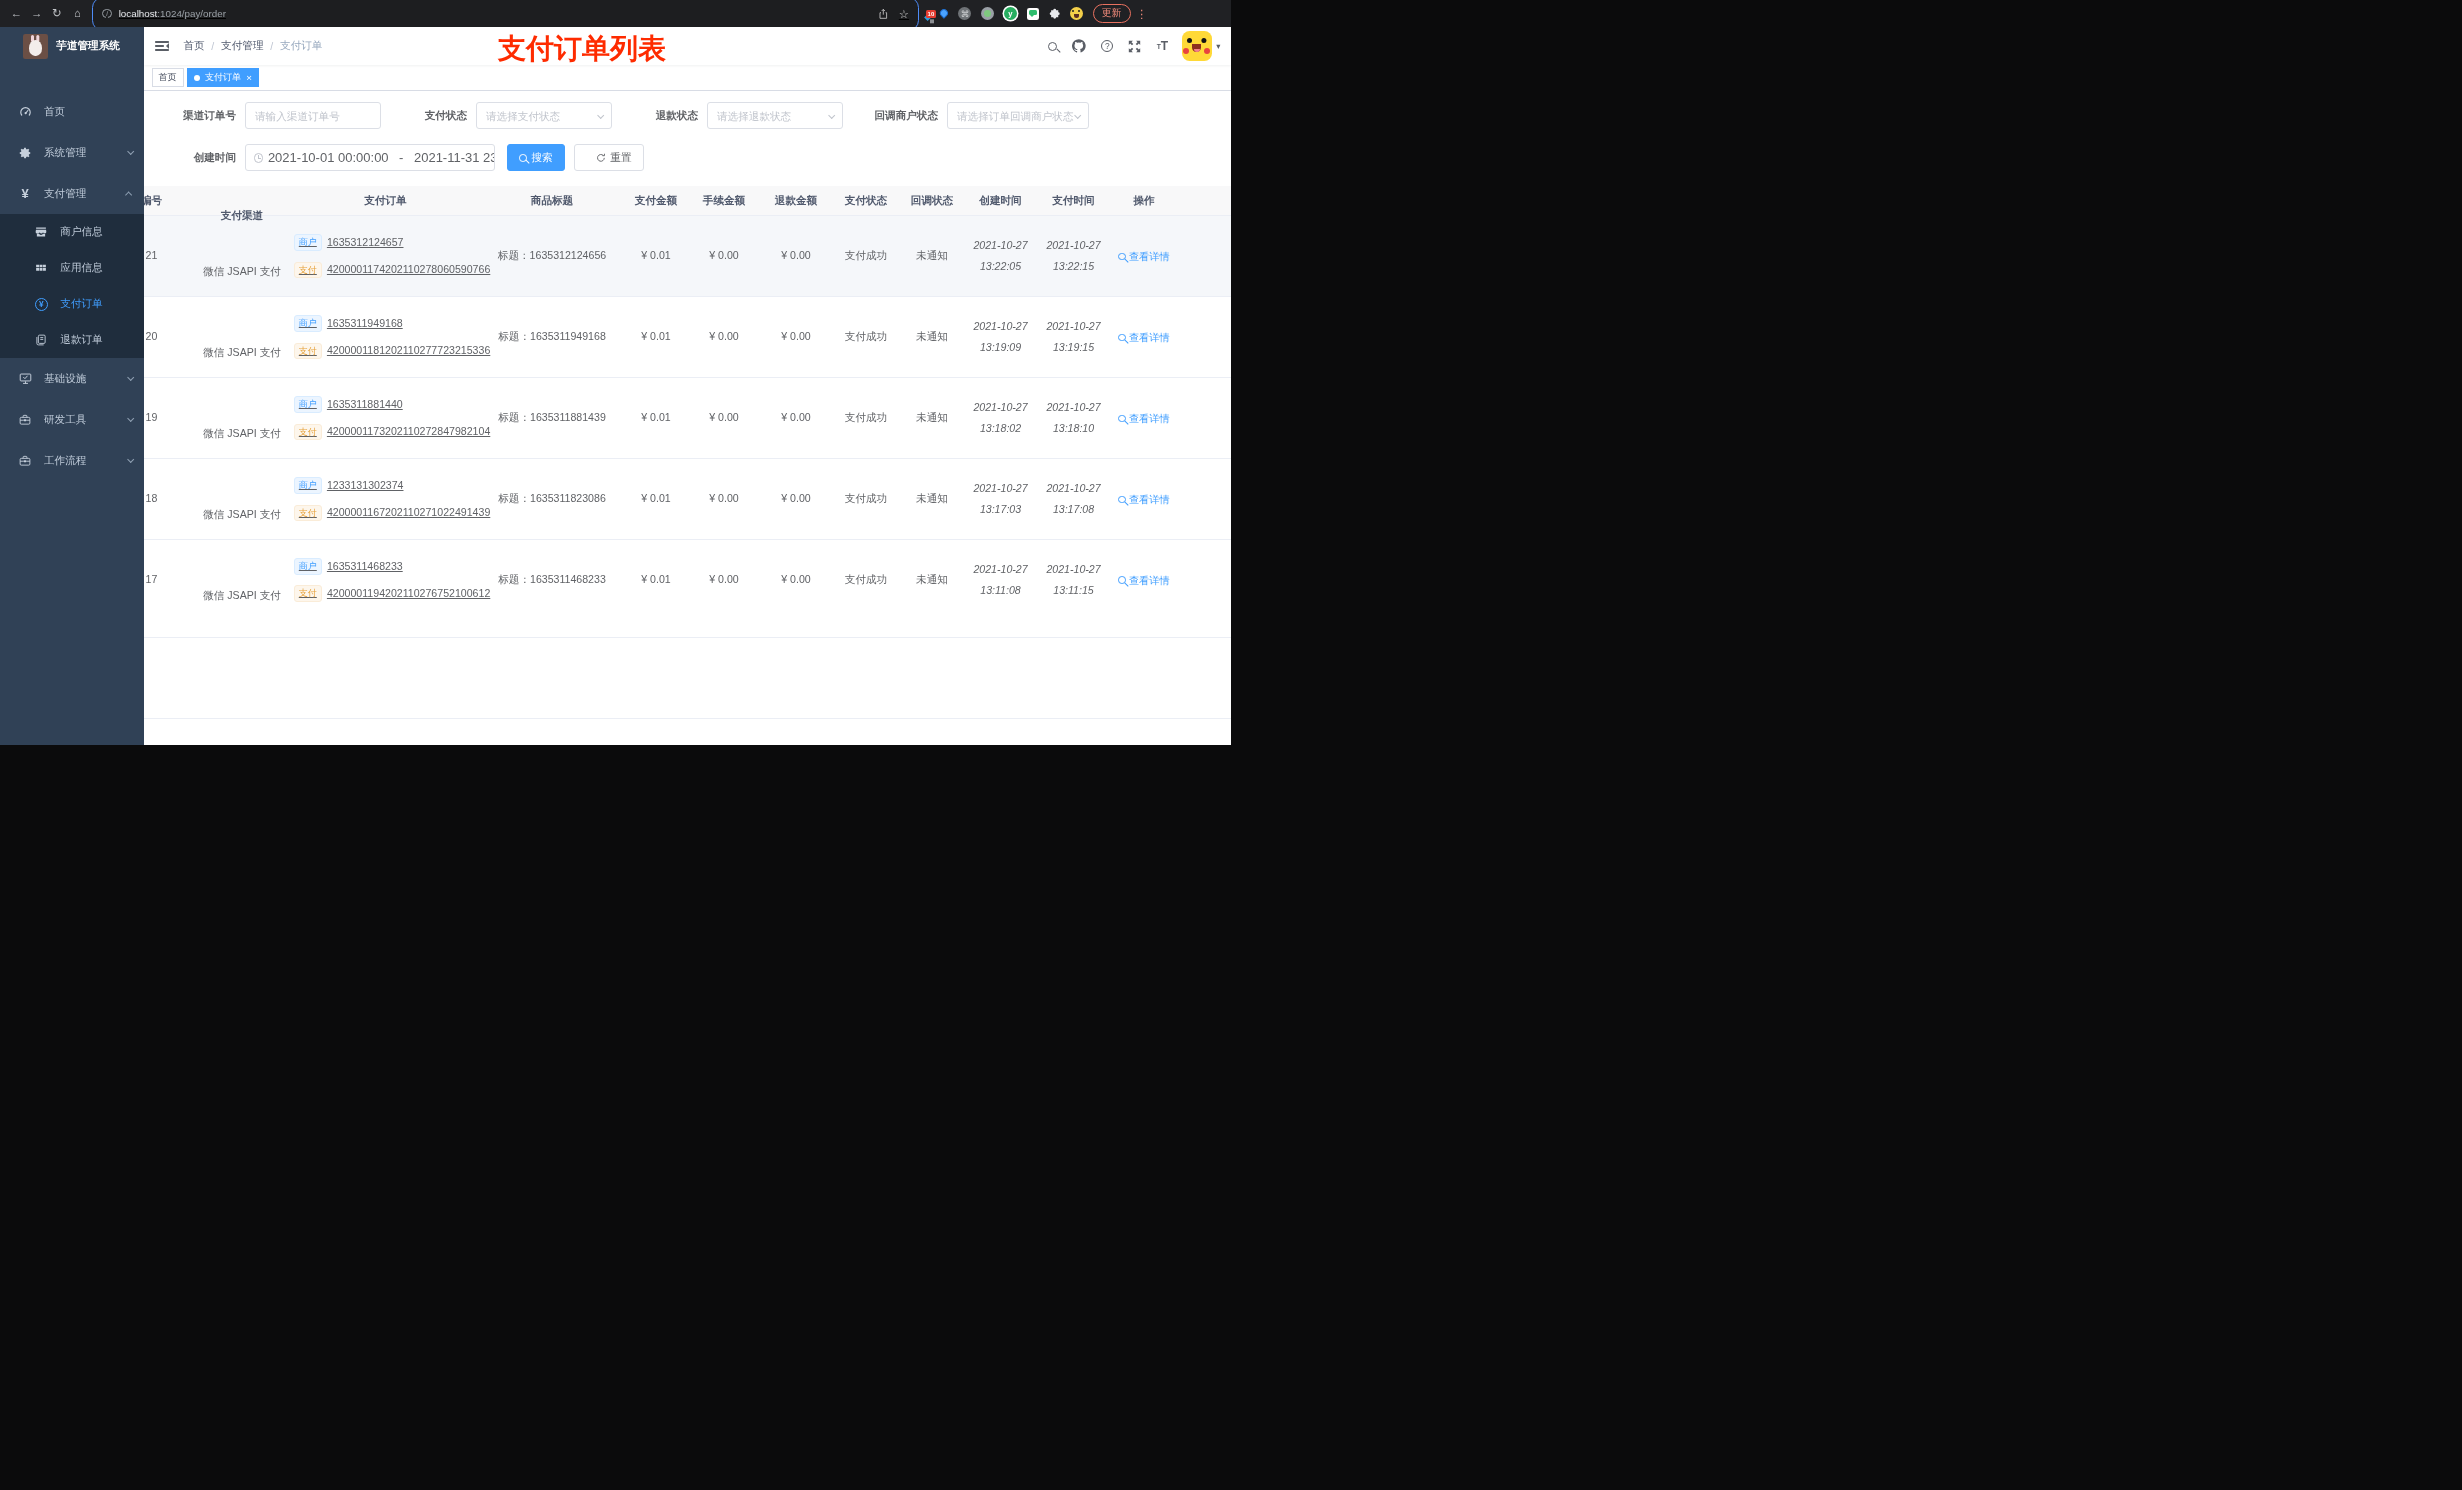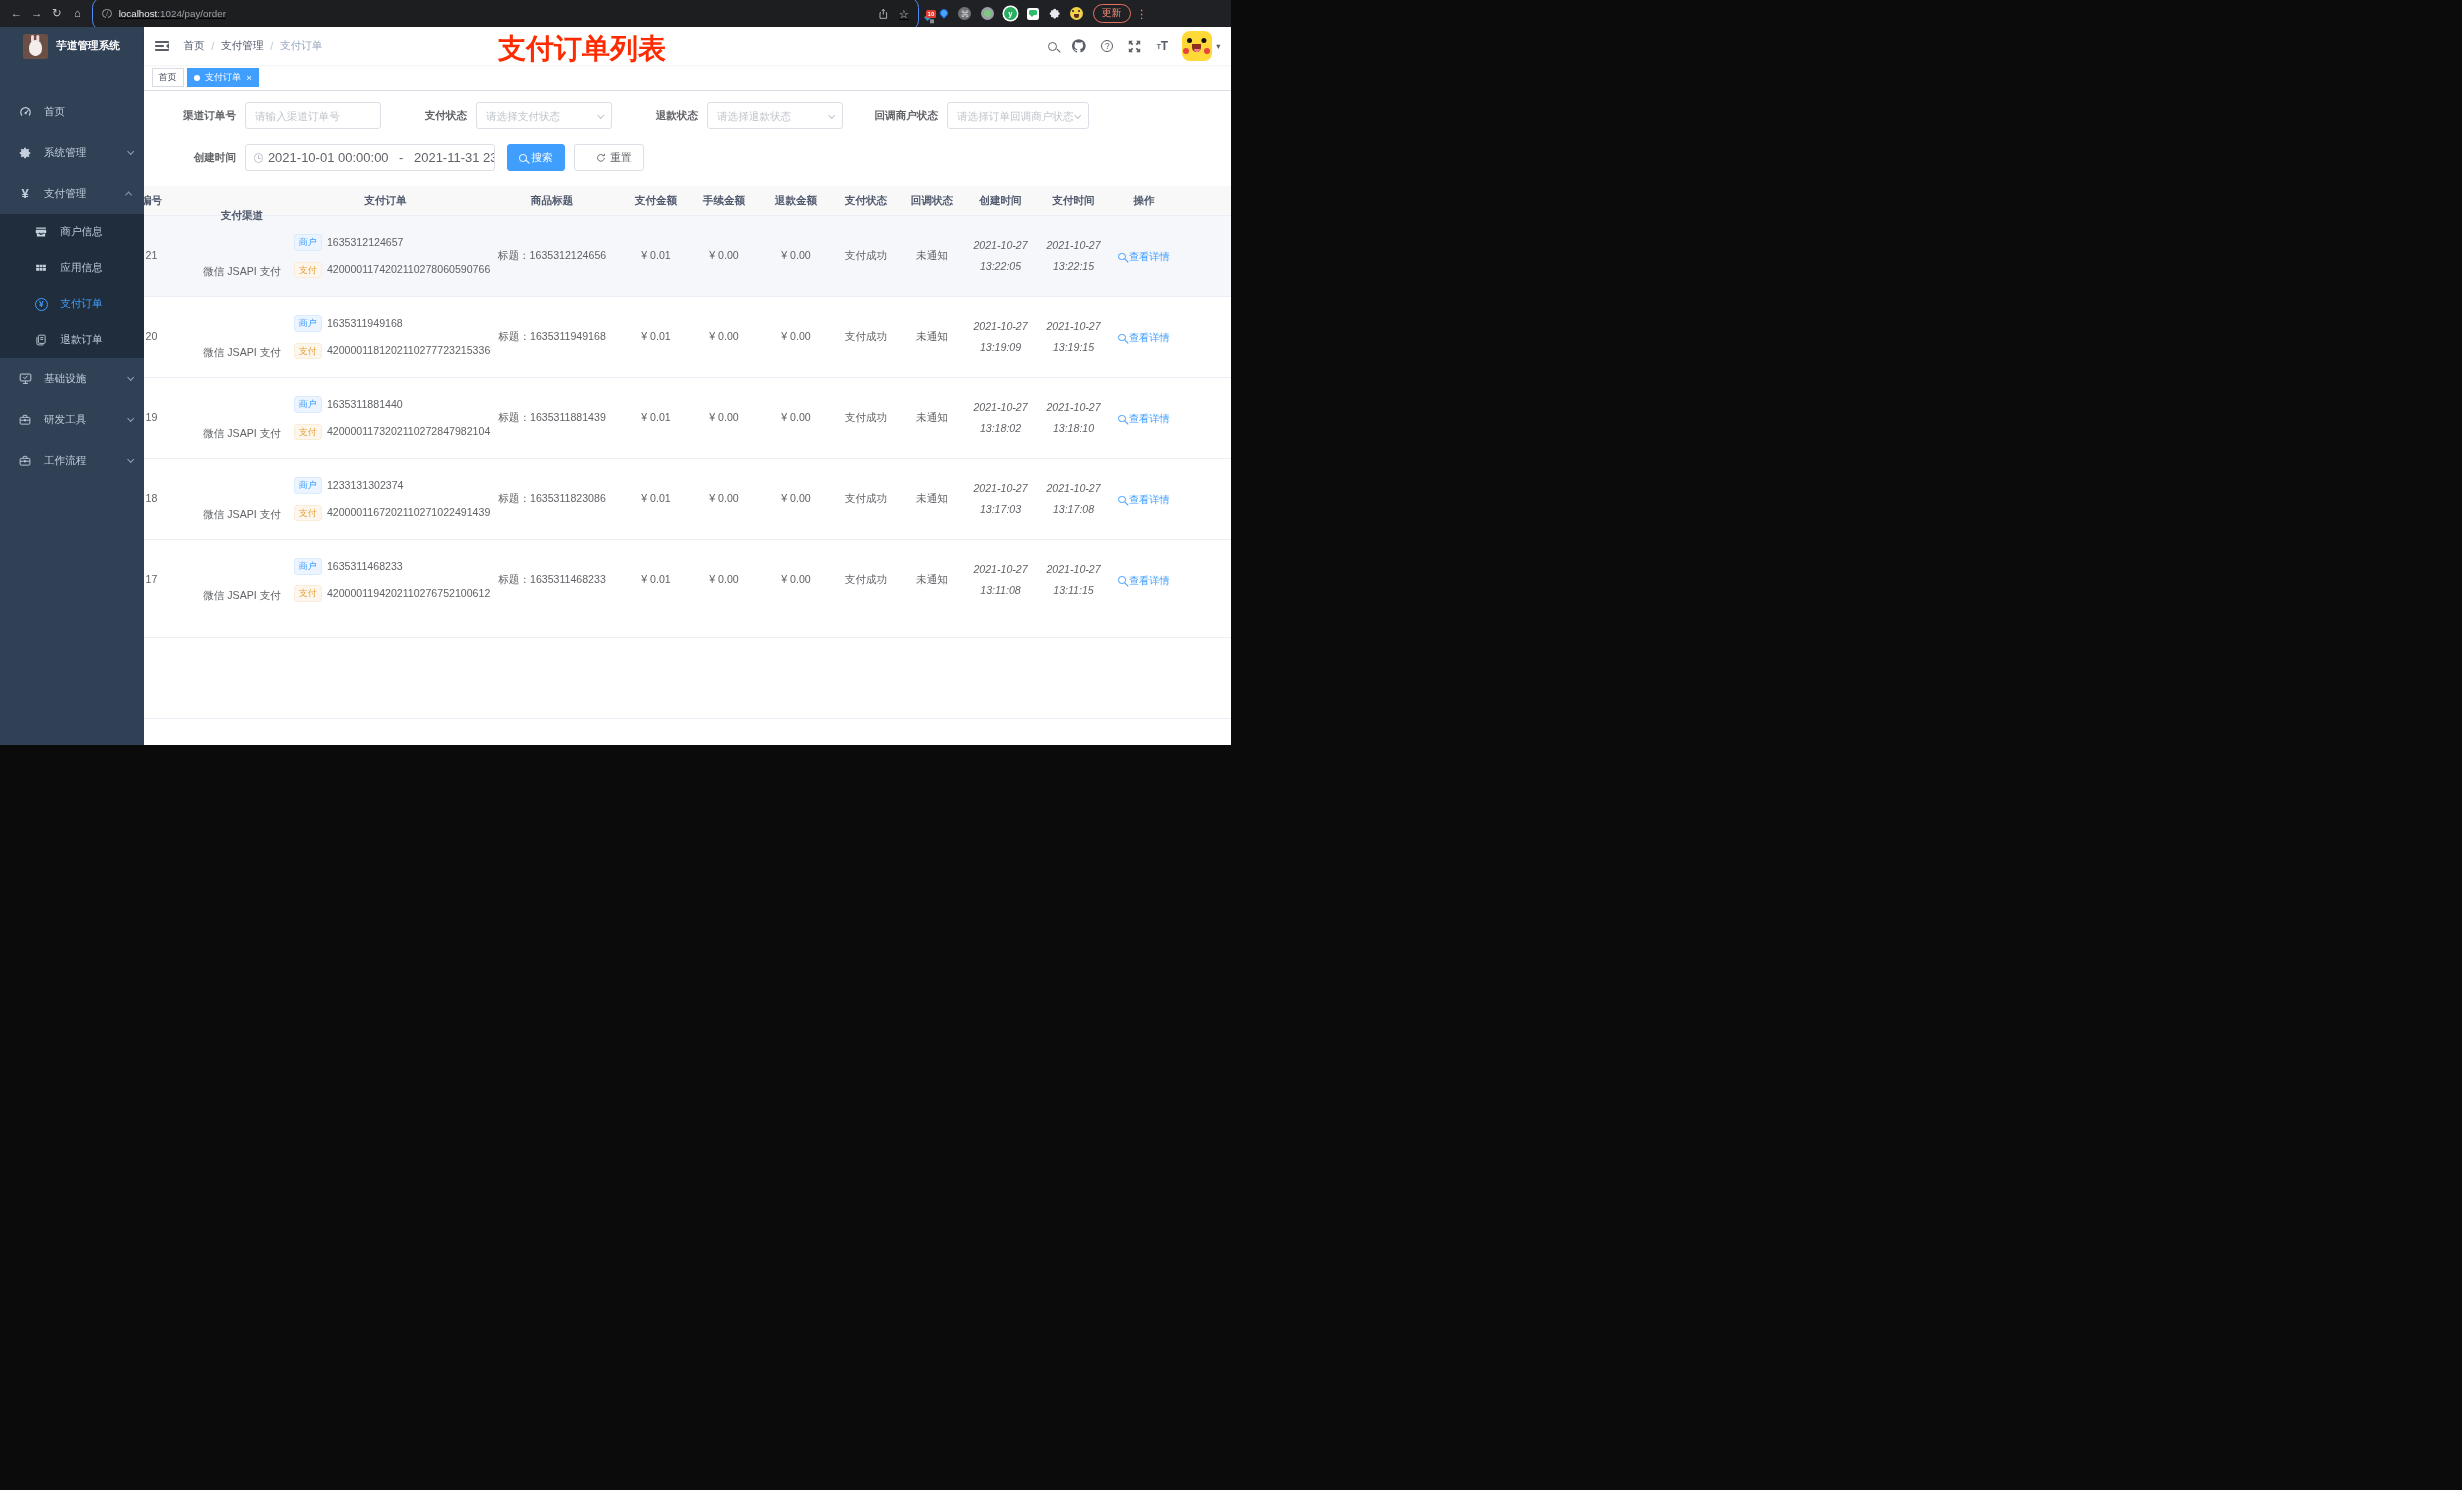--- a/index.html
+++ b/index.html
@@ -135,21 +135,21 @@
   .tbl{margin:11.4px 0 0 -49px;width:calc(100% + 64px);}
   .thead{display:flex;align-items:center;height:30px;background:#f8f8f9;border-bottom:0.8px solid #ebeef5;}
   .th{font-size:10.6px;font-weight:700;color:#515a6e;text-align:center;flex:none;}
   .tr{display:flex;align-items:center;height:81px;border-bottom:0.8px solid #ebeef5;background:#fff;}
   .tr.hov{background:#f5f7fa;}
   .tr.tall{height:98px;padding-bottom:17.4px;}
   .td{font-size:10.6px;color:#606266;display:flex;align-items:center;justify-content:center;text-align:center;flex:none;line-height:1.5;}
   .w0{width:83px;}.w1{width:98px;margin-top:31px;}.w2{width:189px;}.w3{width:144px;}.w4{width:64px;}.w5{width:72px;}
   .w6{width:72px;}.w7{width:68px;}.w8{width:64px;}.w9{width:73px;}.w10{width:73px;}.w11{width:68px;}
   .wf{flex:1 1 auto;}
-  .td-order{flex-direction:column;align-items:flex-start;justify-content:center;gap:10.6px;padding-left:3px;text-align:left;}
+  .td-order{flex-direction:column;align-items:flex-start;justify-content:center;gap:10.6px;padding-left:3px;text-align:left;text-decoration:underline;}
   .order-line{display:flex;align-items:center;gap:5.3px;white-space:nowrap;}
   .el-tag{font-size:9px;height:16.7px;line-height:15px;padding:0 3.8px;border-radius:3px;border:0.8px solid;flex:none;}
   .tag-blue{background:#ecf5ff;border-color:#d9ecff;color:#409eff;}
   .tag-yellow{background:#fdf6ec;border-color:#faecd8;color:#e6a23c;}
   .td-2line{flex-direction:column;line-height:2.0;font-style:italic;}
   .td-act{color:#409EFF;gap:3px;font-size:10.2px;cursor:pointer;}
   .tr.partial .td-order{justify-content:flex-start;padding-top:15px;}
 </style>
 </head>
 <body>

